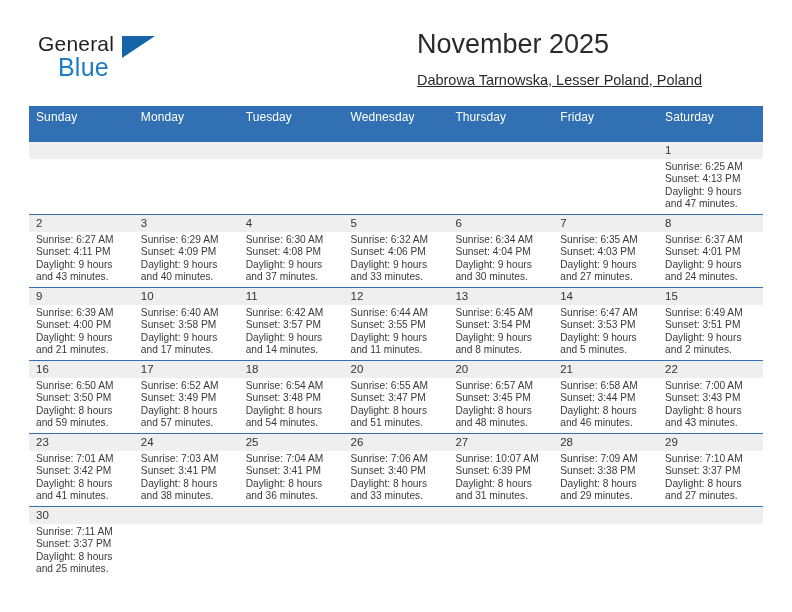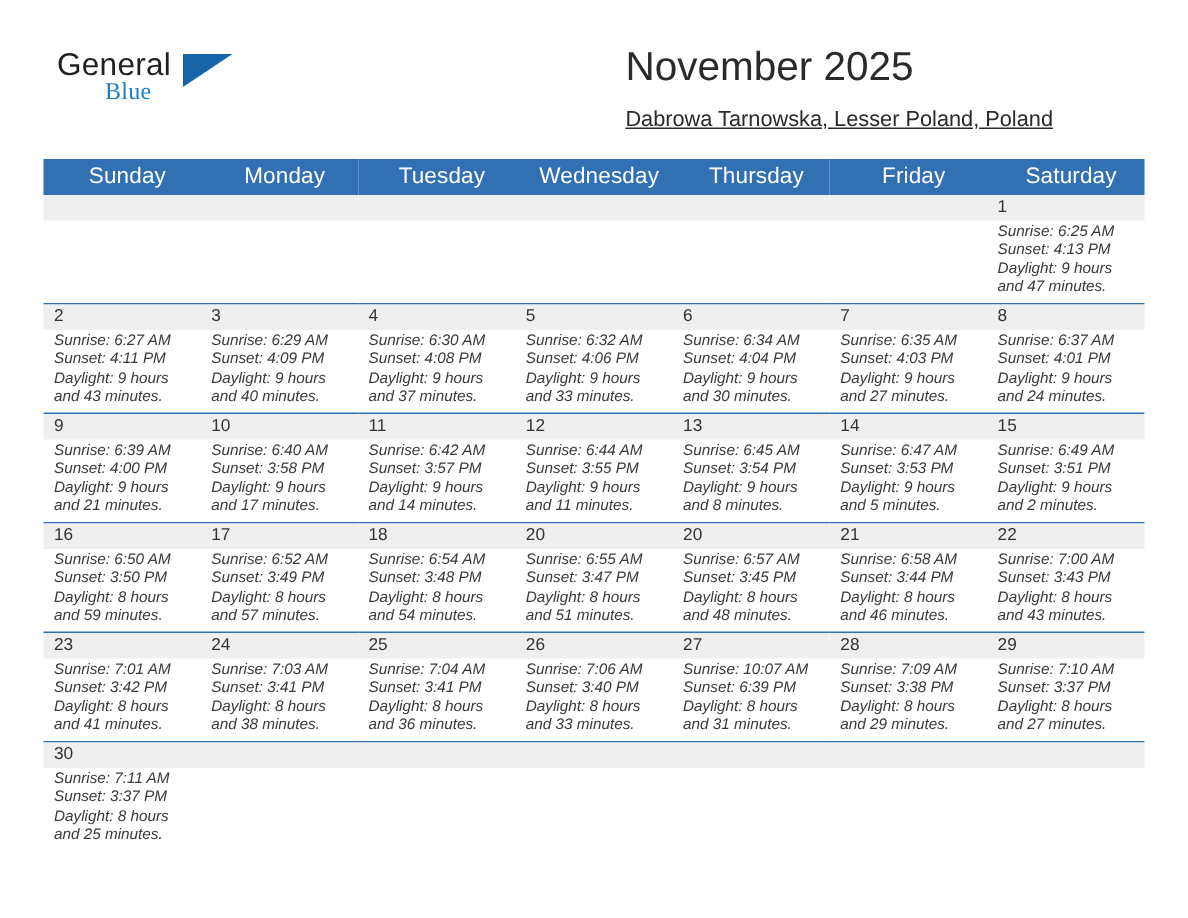--- a/index.html
+++ b/index.html
@@ -41,26 +41,26 @@
     position: absolute;
     left: 9px;
     top: 0px;
     font-size: 21px;
     letter-spacing: 0.2px;
     color: #231f20;
     font-family: "Liberation Sans", sans-serif;
   }
   .brand-blue {
     position: absolute;
-    left: 41px;
+    left: 29px;
     top: 21px;
-    font-size: 16px;
+    font-size: 25px;
     letter-spacing: 0.2px;
     color: #1d7dc4;
-    font-family: Liberation Serif, serif;
+    font-family: Liberation Sans, sans-serif;
   }
   .brand-triangle {
     position: absolute;
     left: 93px;
     top: 4px;
     width: 0;
     height: 0;
     border-top: 22px solid #1565a8;
     border-right: 33px solid transparent;
   }
@@ -93,24 +93,24 @@
     top: 106px;
     width: 734px;
     border-collapse: collapse;
     table-layout: fixed;
   }
   .calendar col { width: 104.857px; }
 
   thead th {
     background: #3170b3;
     color: #ffffff;
-    font-size: 15px;
+    font-size: 12px;
     font-weight: normal;
-    text-align: center;
-    padding: 5px 0 6px 7px;
+    text-align: left;
+    padding: 5px 0 18px 7px;
     height: 12px;
     line-height: 13px;
     border: none;
     letter-spacing: 0.1px;
   }
 
   tbody td {
     vertical-align: top;
     padding: 0;
     border-top: 1px solid #3170b3;
@@ -132,21 +132,20 @@
     padding-left: 7px;
     font-size: 11.5px;
     color: #333333;
   }
   .cell-empty .daynum-band { color: transparent; }
   .details {
     padding: 2px 4px 0 7px;
     font-size: 10.2px;
     line-height: 12.3px;
     color: #3a3a3a;
-    font-style: italic;
   }
   .details div { white-space: nowrap; }
 </style>
 </head>
 <body>
 
 <div class="page">
 
   <div class="header">
 

